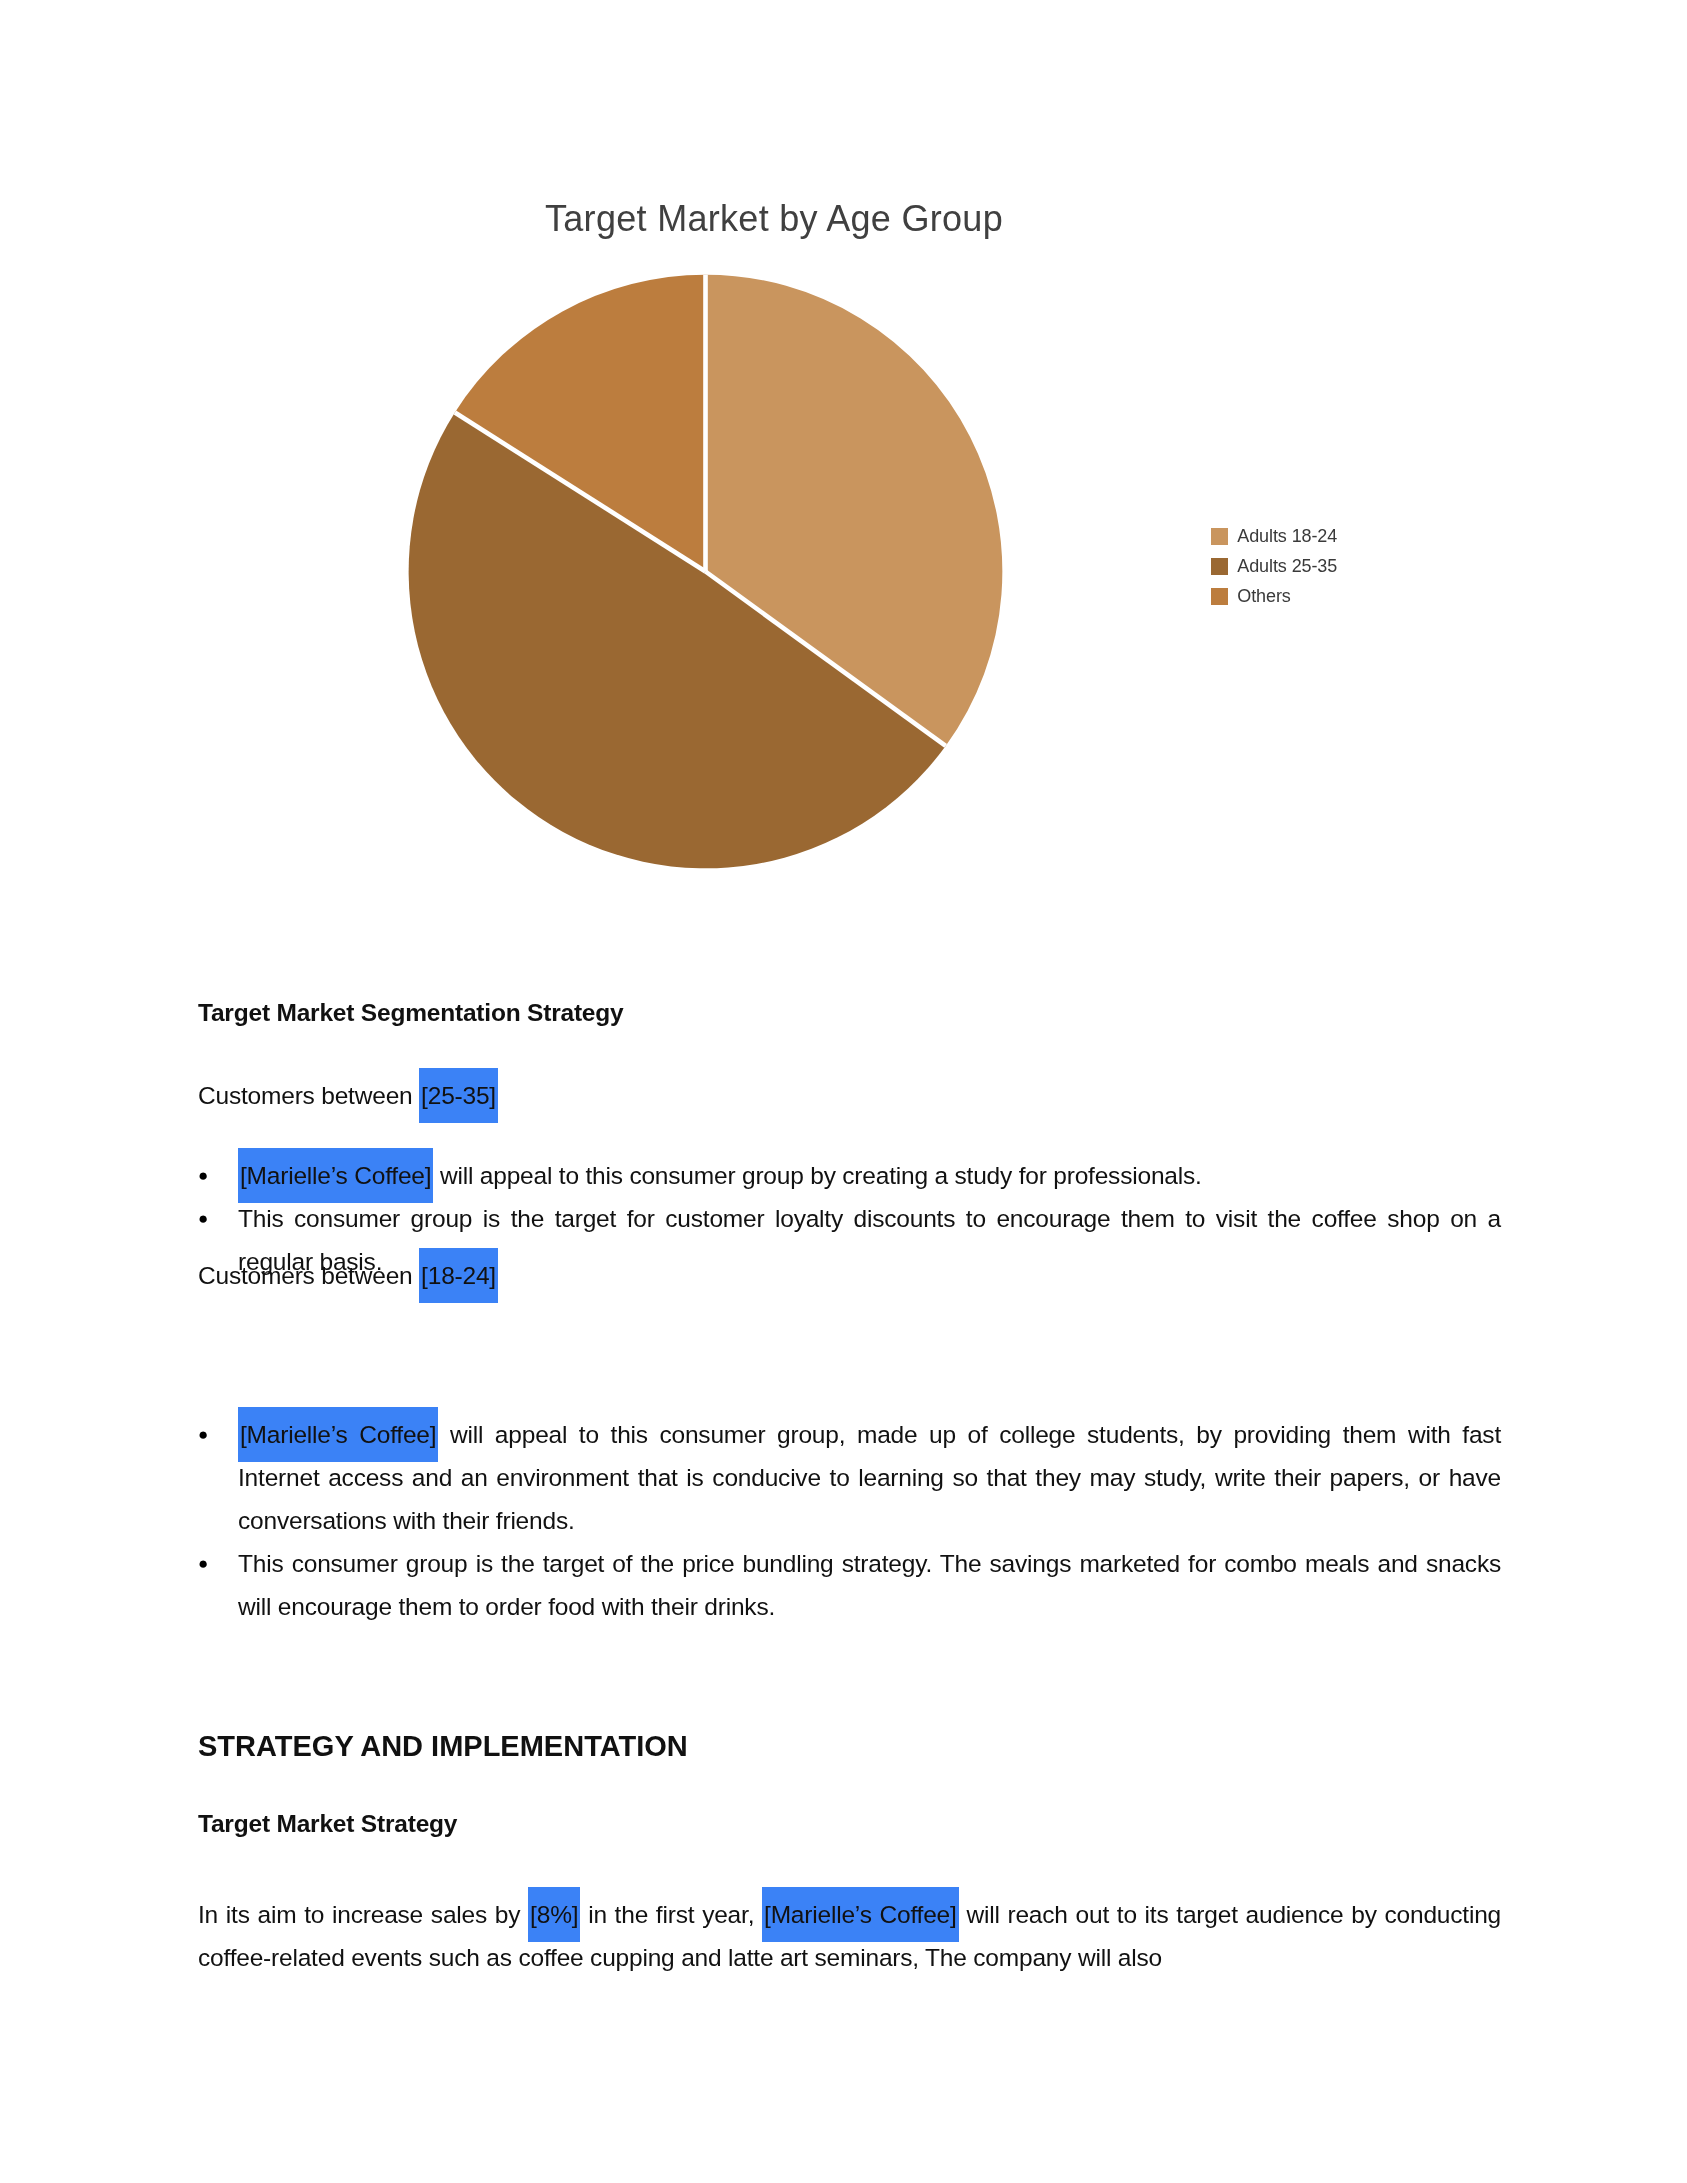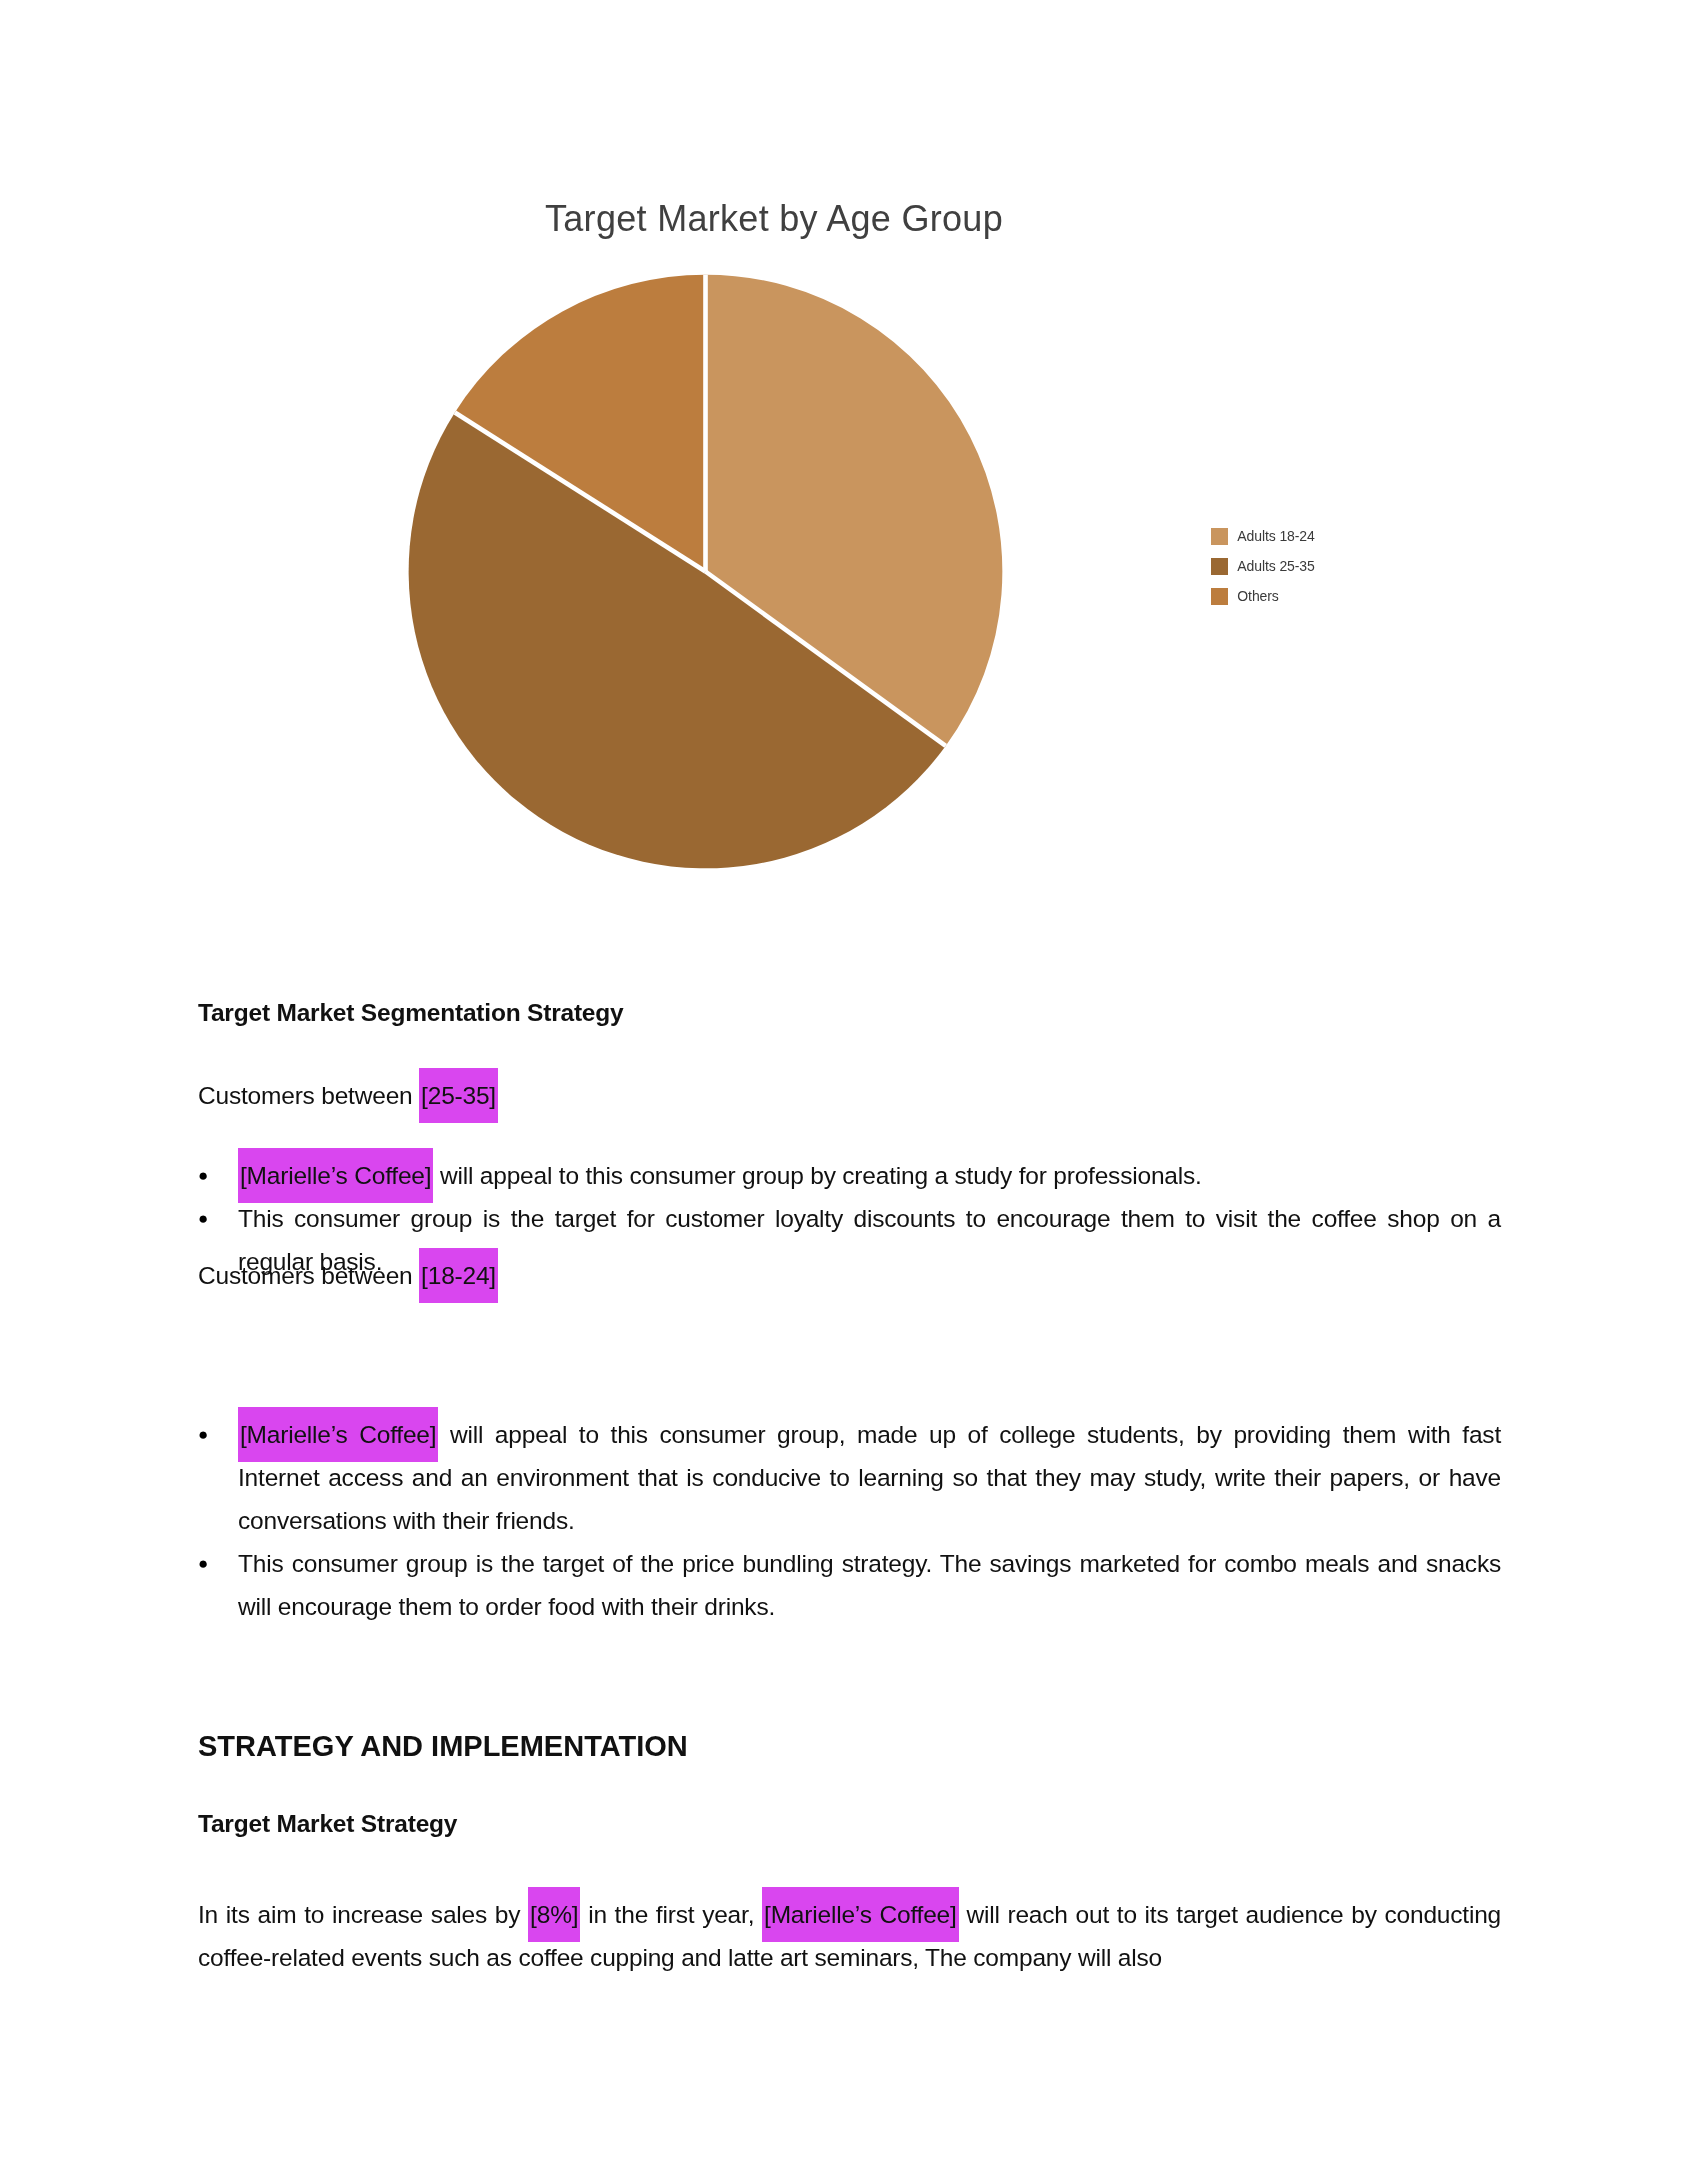--- a/index.html
+++ b/index.html
@@ -4,31 +4,31 @@
 <style>
   html,body{margin:0;padding:0;}
   body{
     width:1687px;height:2183px;position:relative;background:#ffffff;
     font-family:"Liberation Sans",sans-serif;color:#111111;overflow:hidden;
   }
   .abs{position:absolute;}
   .body-text{font-size:24.5px;line-height:43px;letter-spacing:-0.2px;}
   .bold{font-weight:700;}
   .justify{text-align:justify;}
-  mark{background:#d946ef;color:inherit;padding:14px 2px;}
+  mark{background:#3b82f6;color:inherit;padding:14px 2px;}
   
   .chart-title{
     left:0;top:198px;width:1548px;text-align:center;
     font-size:36px;line-height:42px;color:#404040;letter-spacing:0.3px;
   }
   .pie-wrap{left:408px;top:274px;width:595px;height:595px;}
   .legend{left:1211px;top:521px;display:flex;flex-direction:column;}
   .legend-row{display:flex;align-items:center;height:30px;}
   .legend-swatch{width:17px;height:17px;margin-right:9.3px;flex:0 0 17px;}
-  .legend-label{font-size:14px;color:#3a3a3a;letter-spacing:-0.1px;white-space:nowrap;}
+  .legend-label{font-size:18px;color:#3a3a3a;letter-spacing:-0.1px;white-space:nowrap;}
   
   .tb{left:198px;width:1303px;}
   .h-seg{top:991px;}
   .cust1{top:1074px;}
   .list1{top:1154px;}
   .cust2{top:1254px;}
   .list2{top:1413px;}
   .h-strat{top:1723px;font-size:29px;line-height:46px;letter-spacing:0;}
   .h-tms{top:1802px;}
   .para{top:1893px;}

